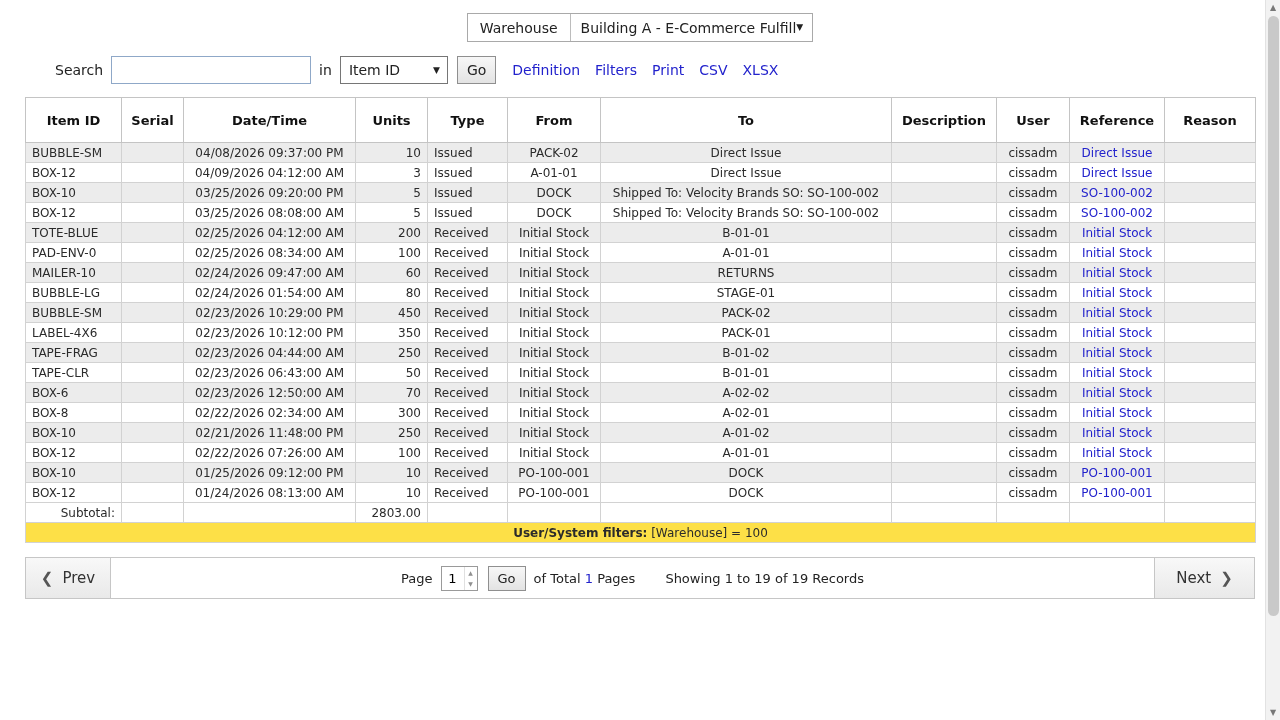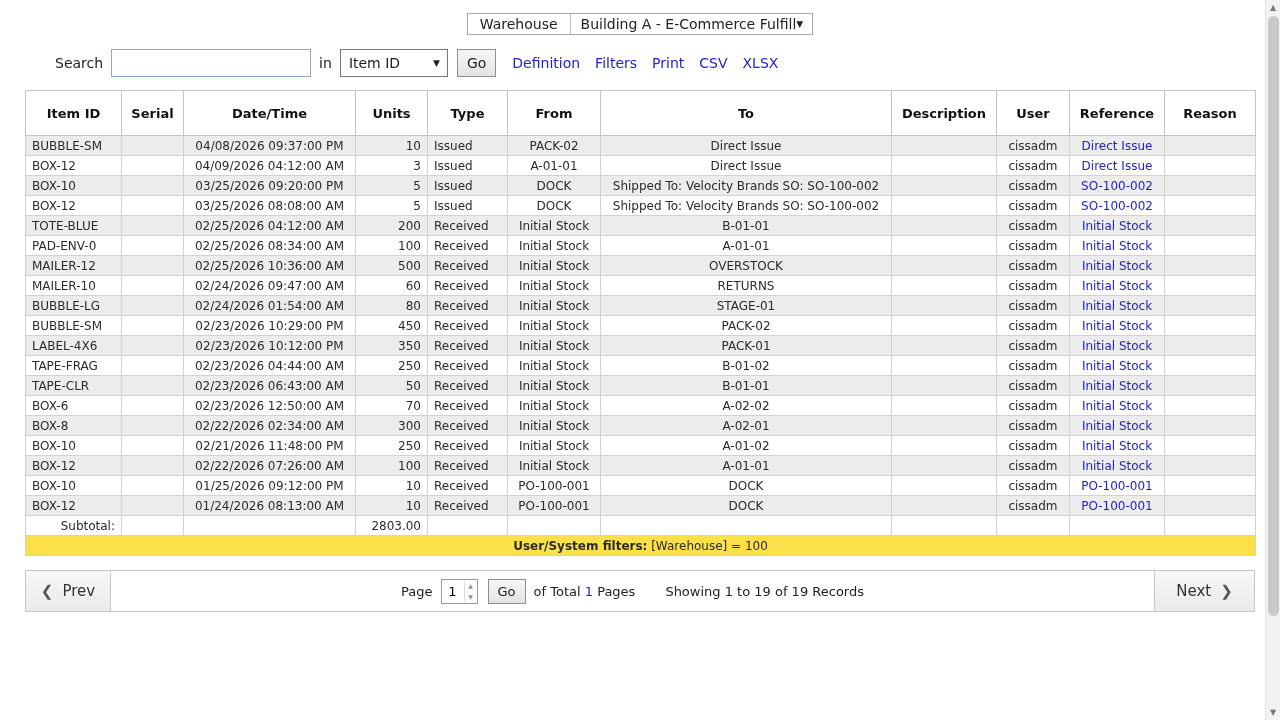--- a/index.html
+++ b/index.html
@@ -5,21 +5,21 @@
   * { box-sizing: border-box; }
   html,body { margin:0; padding:0; }
   body {
     width:1280px; height:720px; background:#fff; color:#222;
     font-family:"DejaVu Sans","Liberation Sans",sans-serif;
     position:relative; overflow:hidden;
   }
 
   
   .topbar { display:flex; justify-content:center; padding-top:13px; }
-  .context { display:flex; align-items:stretch; border:1px solid #a9a9a9; background:#fff; height:22px; }
+  .context { display:flex; align-items:stretch; border:1px solid #a9a9a9; background:#fff; height:29px; }
   .context .seg-label { display:flex; align-items:center; padding:0 12px; font-size:14px; border-right:1px solid #bcbcbc; }
   .context .seg-select { display:flex; align-items:center; gap:0; padding:0 9px 0 10px; font-size:14px; cursor:pointer; }
   .caret { font-size:9px; color:#222; line-height:1; }
 
   
   .search-row { display:flex; align-items:center; margin:14px 0 0 55px; font-size:14px; }
   .search-input { width:200px; height:28px; border:1px solid #8fa8c8; margin-left:8px; font-size:14px; padding:0 6px; font-family:inherit; outline:none; }
   .in-label { margin:0 8px 0 8px; }
   .fake-select { display:flex; align-items:center; justify-content:space-between; width:108px; height:28px; border:1px solid #767676; padding:0 7px 0 8px; background:#fff; cursor:pointer; font-size:14px; }
   .btn { height:28px; border:1px solid #8f8f8f; background:linear-gradient(#f7f7f7,#e3e3e3); font-size:14px; padding:0 9px; margin-left:9px; font-family:inherit; cursor:pointer; color:#222; }
@@ -192,33 +192,20 @@
         <td class="ar">100</td>
         <td class="al">Received</td>
         <td class="ac">Initial Stock</td>
         <td class="ac">A-01-01</td>
         <td class="al"></td>
         <td class="ac">cissadm</td>
         <td class="ac"><a class="ref">Initial Stock</a></td>
         <td class="al"></td>
       </tr>
       <tr>
-        <td class="al">MAILER-12</td>
-        <td class="al"></td>
-        <td class="ac">02/25/2026 10:36:00 AM</td>
-        <td class="ar">500</td>
-        <td class="al">Received</td>
-        <td class="ac">Initial Stock</td>
-        <td class="ac">OVERSTOCK</td>
-        <td class="al"></td>
-        <td class="ac">cissadm</td>
-        <td class="ac"><a class="ref">Initial Stock</a></td>
-        <td class="al"></td>
-      </tr>
-      <tr>
         <td class="al">MAILER-10</td>
         <td class="al"></td>
         <td class="ac">02/24/2026 09:47:00 AM</td>
         <td class="ar">60</td>
         <td class="al">Received</td>
         <td class="ac">Initial Stock</td>
         <td class="ac">RETURNS</td>
         <td class="al"></td>
         <td class="ac">cissadm</td>
         <td class="ac"><a class="ref">Initial Stock</a></td>

